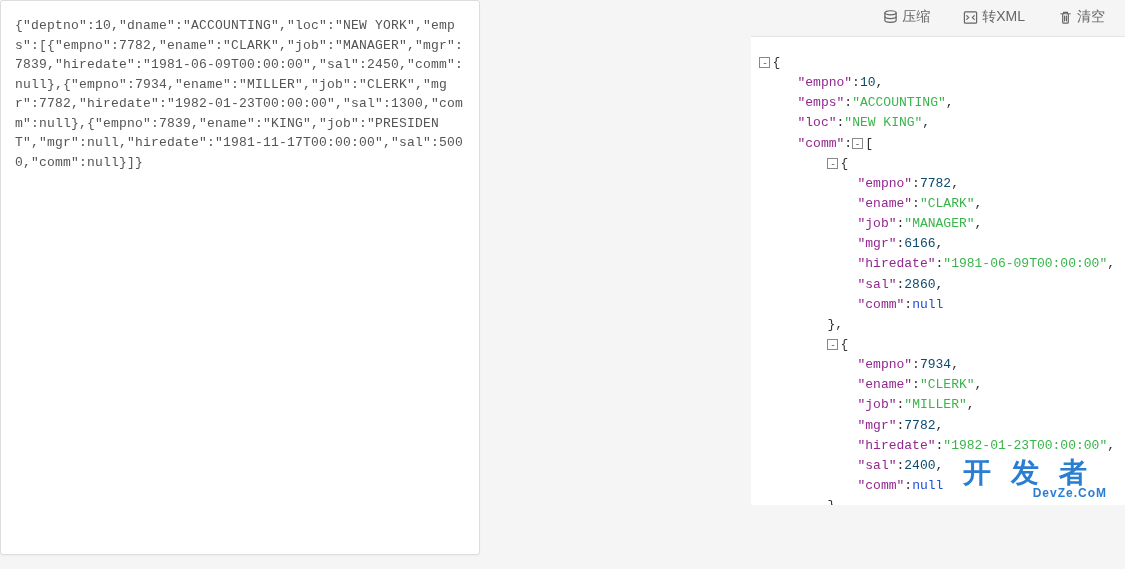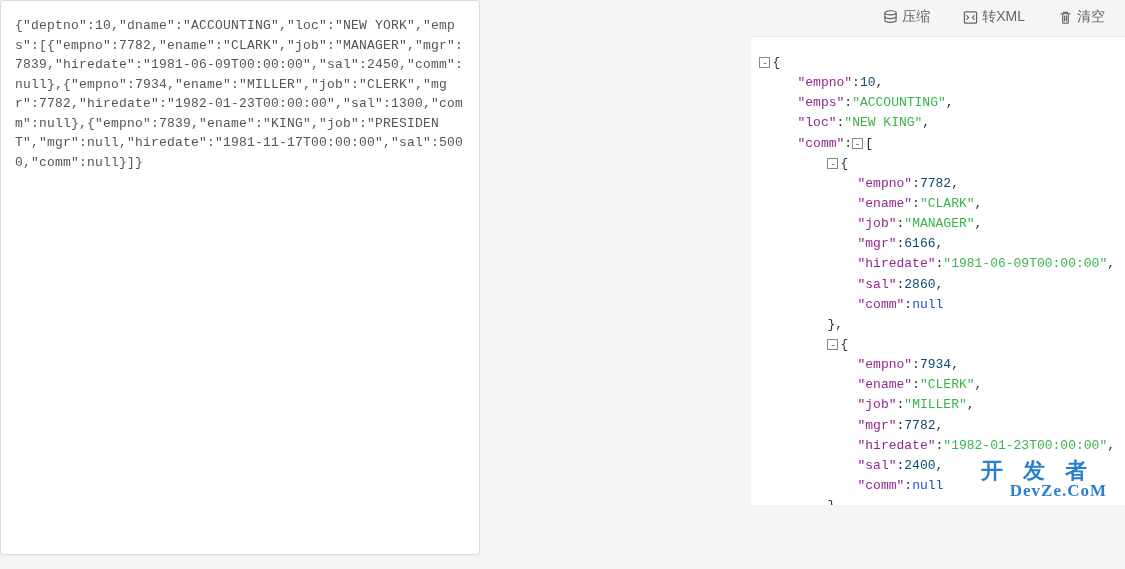--- a/index.html
+++ b/index.html
@@ -103,22 +103,22 @@
       position: absolute;
       right: 18px;
       bottom: 6px;
       font-family: Arial, sans-serif;
       font-weight: 600;
       color: #2a7ed2;
       text-align: right;
       line-height: 1.0;
       pointer-events: none;
     }
-    .watermark .cn { font-size: 22px; letter-spacing: 20px; }
-    .watermark .en { font-size: 17px; letter-spacing: 1px; font-family: Liberation Serif, serif; }
+    .watermark .cn { font-size: 28px; letter-spacing: 20px; }
+    .watermark .en { font-size: 12px; letter-spacing: 1px; }
   </style>
 </head>
 <body>
 
 <div class="left-panel">
   <div class="raw-json">{"deptno":10,"dname":"ACCOUNTING","loc":"NEW YORK","emps":[{"empno":7782,"ename":"CLARK","job":"MANAGER","mgr":7839,"hiredate":"1981-06-09T00:00:00","sal":2450,"comm":null},{"empno":7934,"ename":"MILLER","job":"CLERK","mgr":7782,"hiredate":"1982-01-23T00:00:00","sal":1300,"comm":null},{"empno":7839,"ename":"KING","job":"PRESIDENT","mgr":null,"hiredate":"1981-11-17T00:00:00","sal":5000,"comm":null}]}</div>
 </div>
 
 <div class="right-panel">
 

